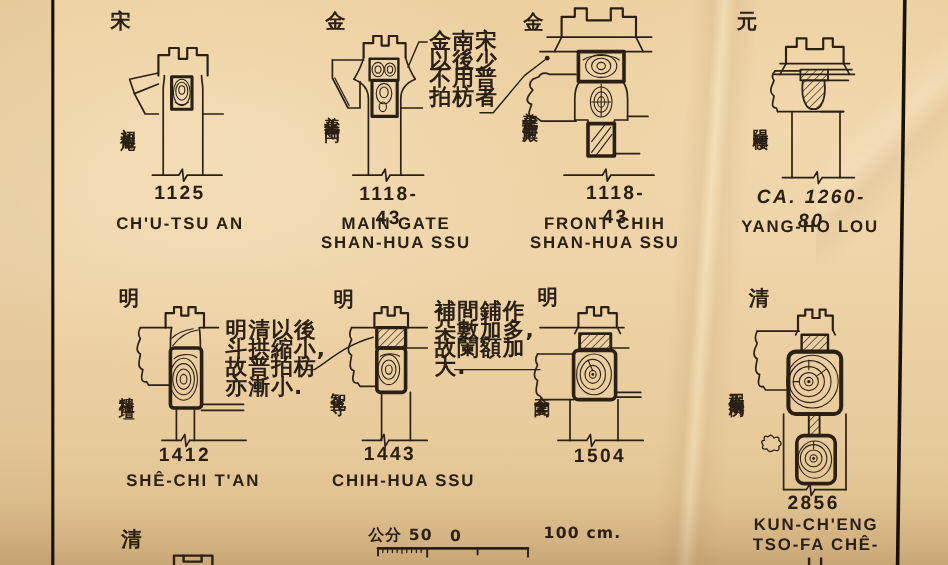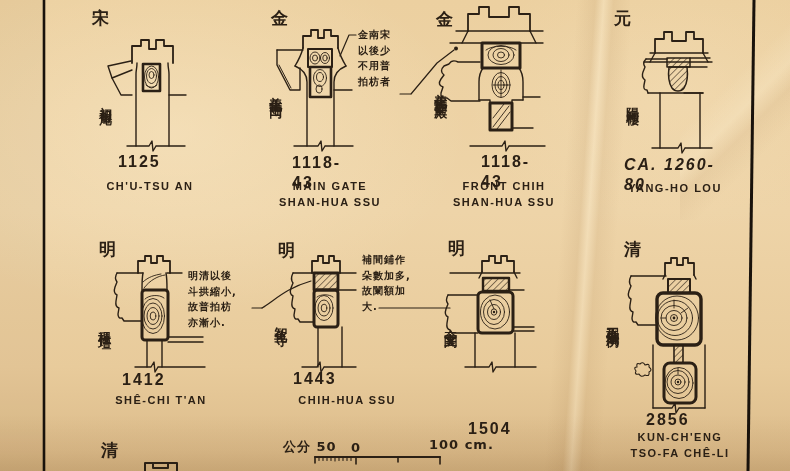--- a/index.html
+++ b/index.html
@@ -10,24 +10,24 @@
       radial-gradient(ellipse 300px 200px at 85% 20%, rgba(255,240,210,0.20), transparent 70%),
       linear-gradient(180deg,#ecd0a0 0%,#eed4a8 45%,#e8cb9b 78%,#dcbc8b 96%,#d4b382 100%);
     font-family:"Liberation Sans",sans-serif;color:#2b2015;
   }
   .crease{position:absolute;pointer-events:none;}
   .art{position:absolute;left:0;top:0;}
   .txt{position:absolute;white-space:pre-line;line-height:1.25;}
   .dyn{font-size:17px;font-weight:700;font-family:"DejaVu Sans",sans-serif;letter-spacing:0;}
   .cjkv{writing-mode:vertical-rl;text-orientation:upright;font-family:"DejaVu Sans",sans-serif;
         font-size:13px;letter-spacing:2.5px;font-weight:600;}
-  .anno{font-family:"DejaVu Sans",sans-serif;font-size:10px;line-height:15.5px;font-weight:600;letter-spacing:1px;}
-  .date{font-size:16px;letter-spacing:2px;font-weight:600;text-align:left;}
-  .cap{font-size:11px;letter-spacing:1.5px;font-weight:600;text-align:center;line-height:16px;}
-  .scl{font-family:"DejaVu Sans",sans-serif;font-size:13px;font-weight:600;letter-spacing:1px;}
+  .anno{font-family:"DejaVu Sans",sans-serif;font-size:18px;line-height:15.5px;font-weight:600;letter-spacing:1px;}
+  .date{font-size:16px;letter-spacing:2px;font-weight:600;text-align:center;}
+  .cap{font-size:14px;letter-spacing:1.5px;font-weight:600;text-align:center;line-height:16px;}
+  .scl{font-family:"DejaVu Sans",sans-serif;font-size:13px;font-weight:600;letter-spacing:1px;margin-left:24px;}
 </style>
 </head>
 <body>
 
 <div class="stage">
 
   <div class="crease" style="left:540px;top:0;width:90px;height:471px;
        background:linear-gradient(94deg,transparent 30%,rgba(150,110,65,0.10) 45%,rgba(255,246,222,0.28) 52%,rgba(150,110,65,0.09) 60%,transparent 76%);"></div>
   <div class="crease" style="left:680px;top:0;width:110px;height:220px;
        background:linear-gradient(135deg,transparent 40%,rgba(255,245,220,0.22) 52%,rgba(150,110,65,0.08) 60%,transparent 72%);"></div>
@@ -269,21 +269,21 @@
   <div class="txt anno" style="left:362px;top:252px;">補間鋪作
 朵數加多,
 故闌額加
 大.</div>
   <div class="txt cjkv" style="left:272px;top:317px;">智化寺</div>
   <div class="txt date" style="left:293px;top:369px;width:64px;">1443</div>
   <div class="txt cap" style="left:276px;top:392px;width:120px;text-align:right;">CHIH-HUA SSU</div>
 
   <div class="txt dyn" style="left:448px;top:238px;">明</div>
   <div class="txt cjkv" style="left:442px;top:320px;">奎文閣</div>
-  <div class="txt date" style="left:468px;top:371px;width:64px;margin-top:48px;">1504</div>
+  <div class="txt date" style="left:468px;top:371px;width:64px;">1504</div>
 
   <div class="txt dyn" style="left:624px;top:239px;">清</div>
   <div class="txt cjkv" style="left:604px;top:317px;letter-spacing:1.5px;">工程做法則例</div>
   <div class="txt date" style="left:646px;top:410px;width:64px;">2856</div>
   <div class="txt cap" style="left:620px;top:429px;width:120px;">KUN-CH'ENG
 TSO-FA CHÊ-LI</div>
 
   <div class="txt dyn" style="left:101px;top:440px;">清</div>
   <div class="txt scl" style="left:283px;top:439px;">公分 50</div>
   <div class="txt scl" style="left:351px;top:440px;">0</div>

